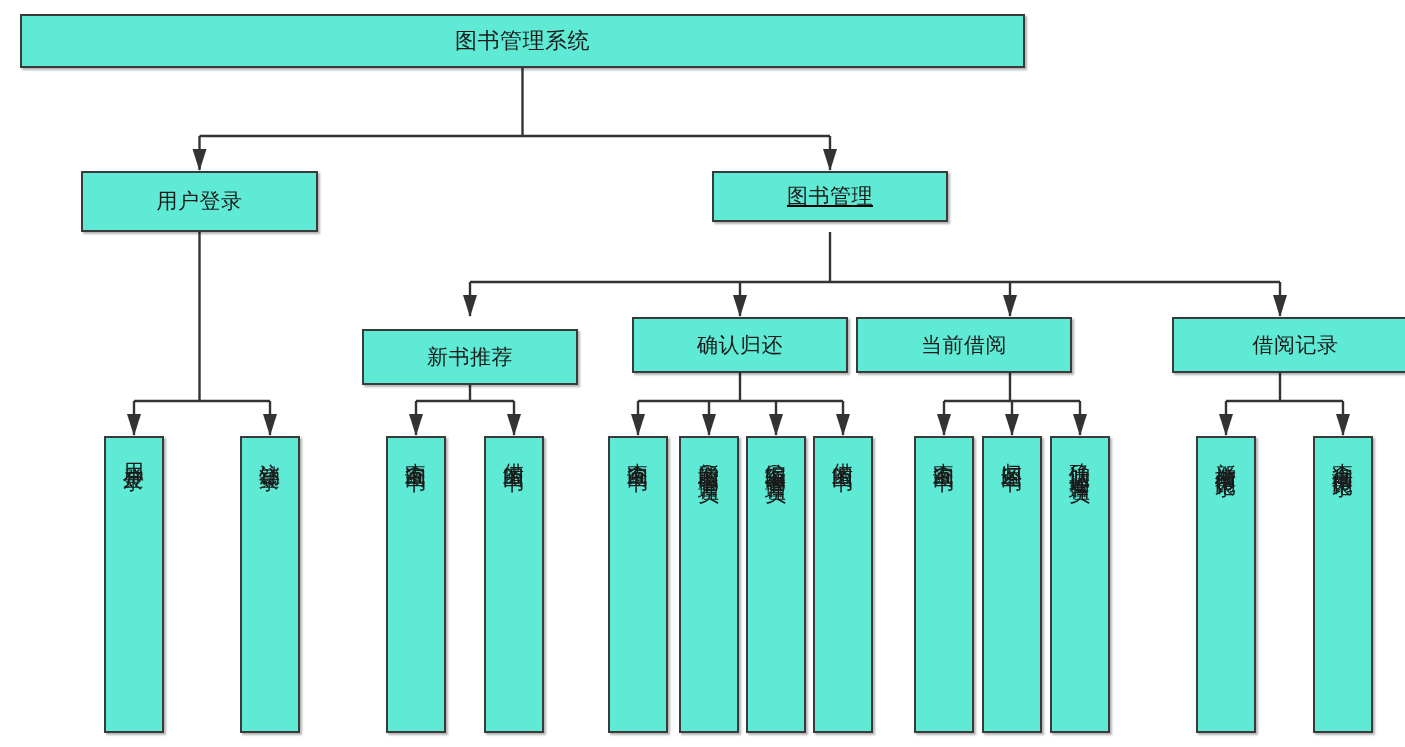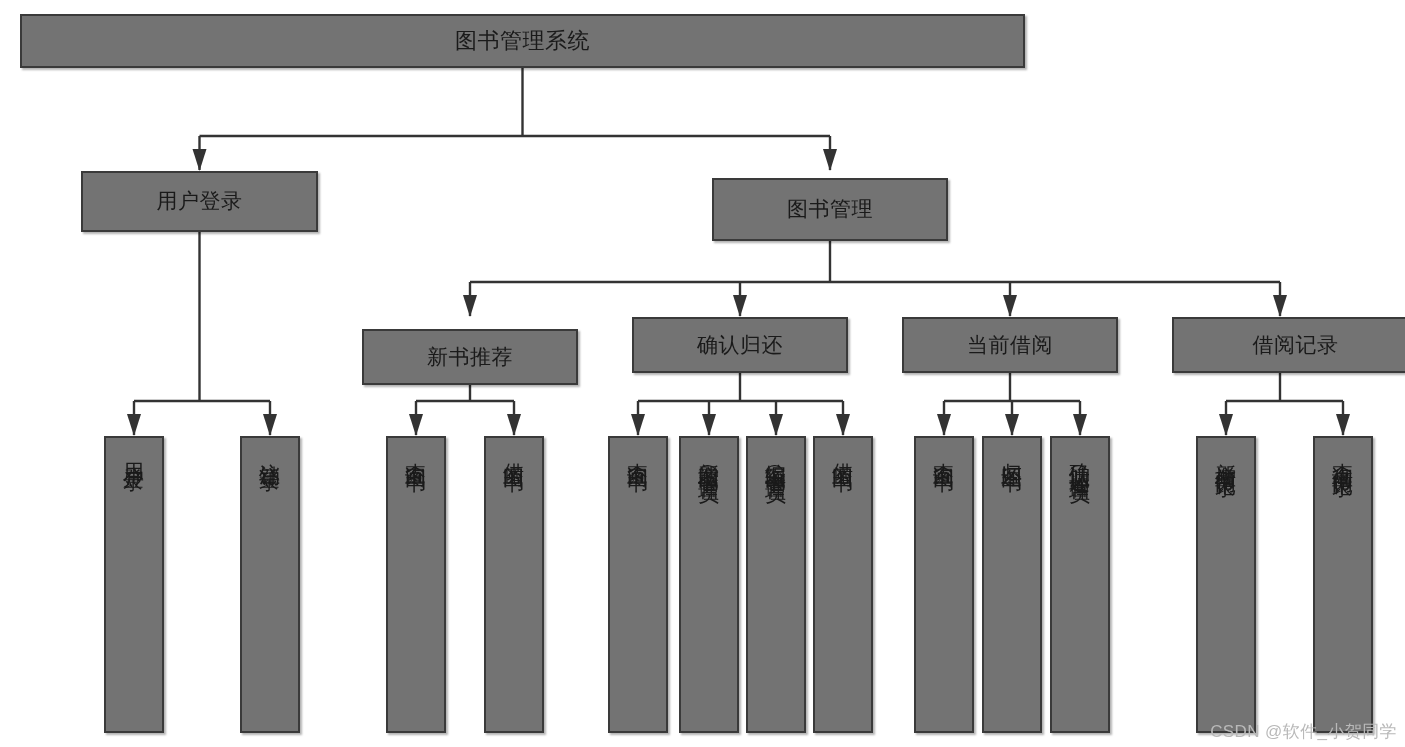--- a/index.html
+++ b/index.html
@@ -21,21 +21,21 @@
     position: absolute;
     left: 0;
     top: 0;
     width: 1405px;
     height: 747px;
     pointer-events: none;
   }
   .node {
     position: absolute;
     box-sizing: border-box;
-    background: #737373;
+    background: #5eead4;
     border: 2px solid #3a3a3a;
     box-shadow: 2px 2px 2px rgba(0,0,0,0.30);
     display: flex;
     align-items: center;
     justify-content: center;
   }
   .node-label {
     color: #1a1a1a;
     text-align: center;
     line-height: 1.05;
@@ -127,30 +127,30 @@
       <line x1="1343" y1="401" x2="1343" y2="435" stroke="#333333" stroke-width="2.4"></line>
       <polygon points="1336,414 1350,414 1343,436" fill="#333333"></polygon>
     </svg>
   <div id="nodes">
       <div class="node horiz root" style="left: 20px; top: 14px; width: 1005px; height: 54px;">
         <span class="node-label">图书管理系统</span>
       </div>
       <div class="node horiz" style="left: 81px; top: 171px; width: 237px; height: 61px;">
         <span class="node-label">用户登录</span>
       </div>
-      <div class="node horiz" style="left: 712px; top: 178px; width: 236px; height: 63px;">
+      <div class="node horiz" style="left: 712px; top: 171px; width: 236px; height: 51px; text-decoration: underline;">
         <span class="node-label">图书管理</span>
       </div>
       <div class="node horiz" style="left: 362px; top: 317px; width: 216px; height: 56px; margin-top: 12px;">
         <span class="node-label">新书推荐</span>
       </div>
       <div class="node horiz" style="left: 632px; top: 317px; width: 216px; height: 56px;">
         <span class="node-label">确认归还</span>
       </div>
-      <div class="node horiz" style="left: 902px; top: 317px; width: 216px; height: 56px;">
+      <div class="node horiz" style="left: 856px; top: 317px; width: 216px; height: 56px;">
         <span class="node-label">当前借阅</span>
       </div>
       <div class="node horiz" style="left: 1172px; top: 317px; width: 247px; height: 56px;">
         <span class="node-label">借阅记录</span>
       </div>
       <div class="node vert" style="left: 104px; top: 436px; width: 60px; height: 297px;">
         <span class="node-label">用户登录</span>
       </div>
       <div class="node vert" style="left: 240px; top: 436px; width: 60px; height: 297px;">
         <span class="node-label">注销登录</span>
@@ -182,14 +182,13 @@
       <div class="node vert" style="left: 1050px; top: 436px; width: 60px; height: 297px;">
         <span class="node-label">确认归还（管理员）</span>
       </div>
       <div class="node vert" style="left: 1196px; top: 436px; width: 60px; height: 297px;">
         <span class="node-label">新增借阅记录</span>
       </div>
       <div class="node vert" style="left: 1313px; top: 436px; width: 60px; height: 297px;">
         <span class="node-label">查询借阅记录</span>
       </div>
     </div>
-  <div id="watermark">CSDN @软件_小贺同学</div>
 </div>
 
 </body></html>

